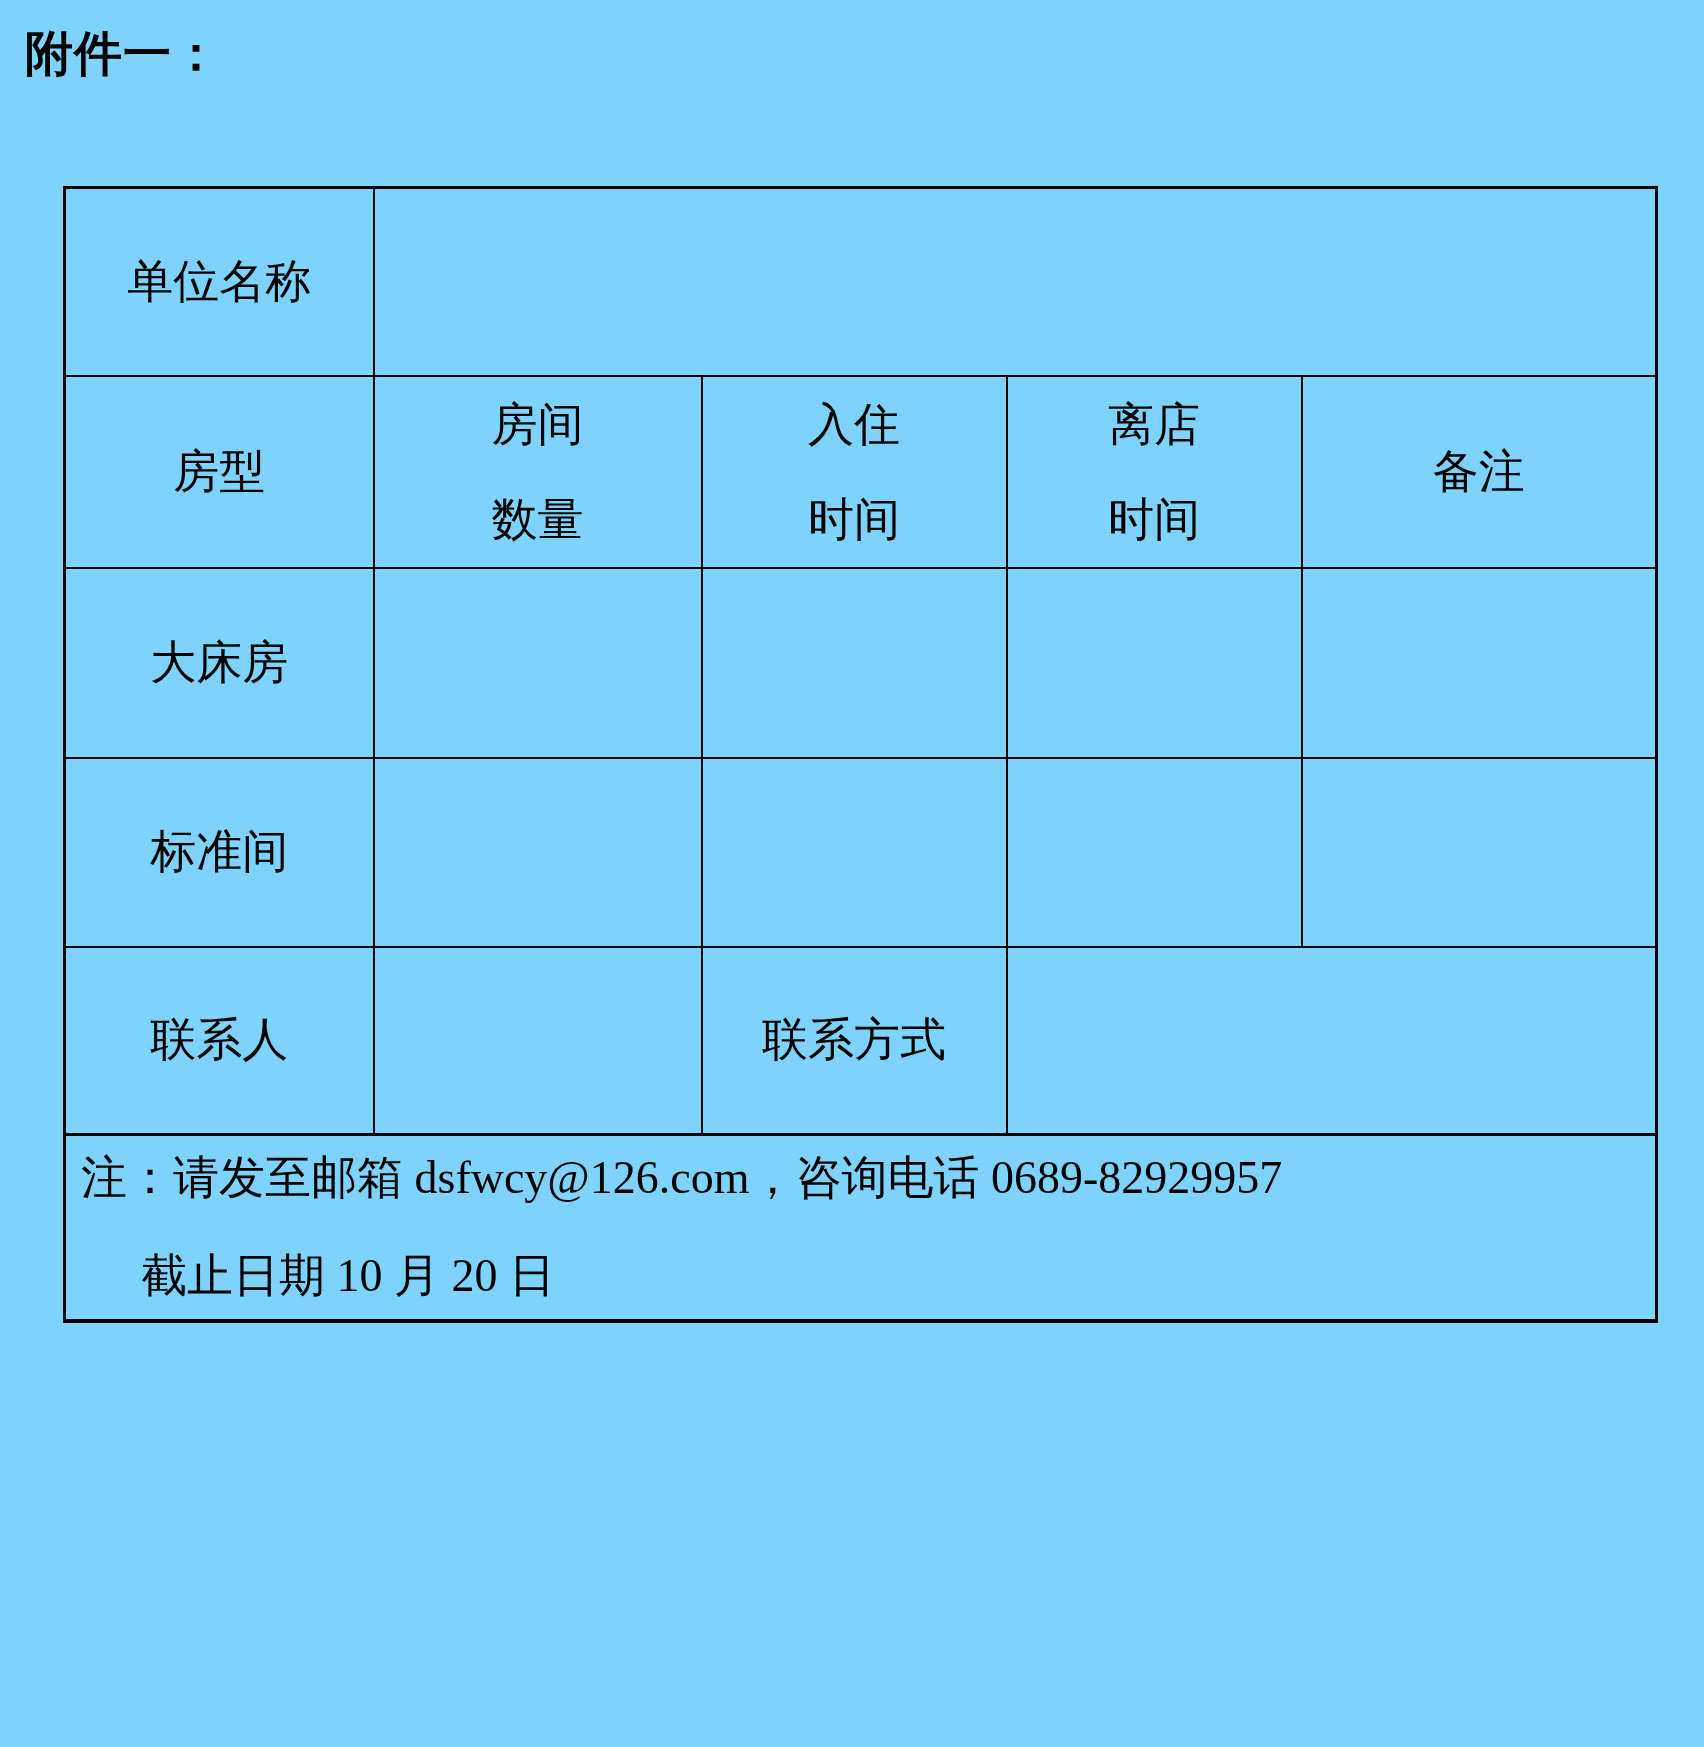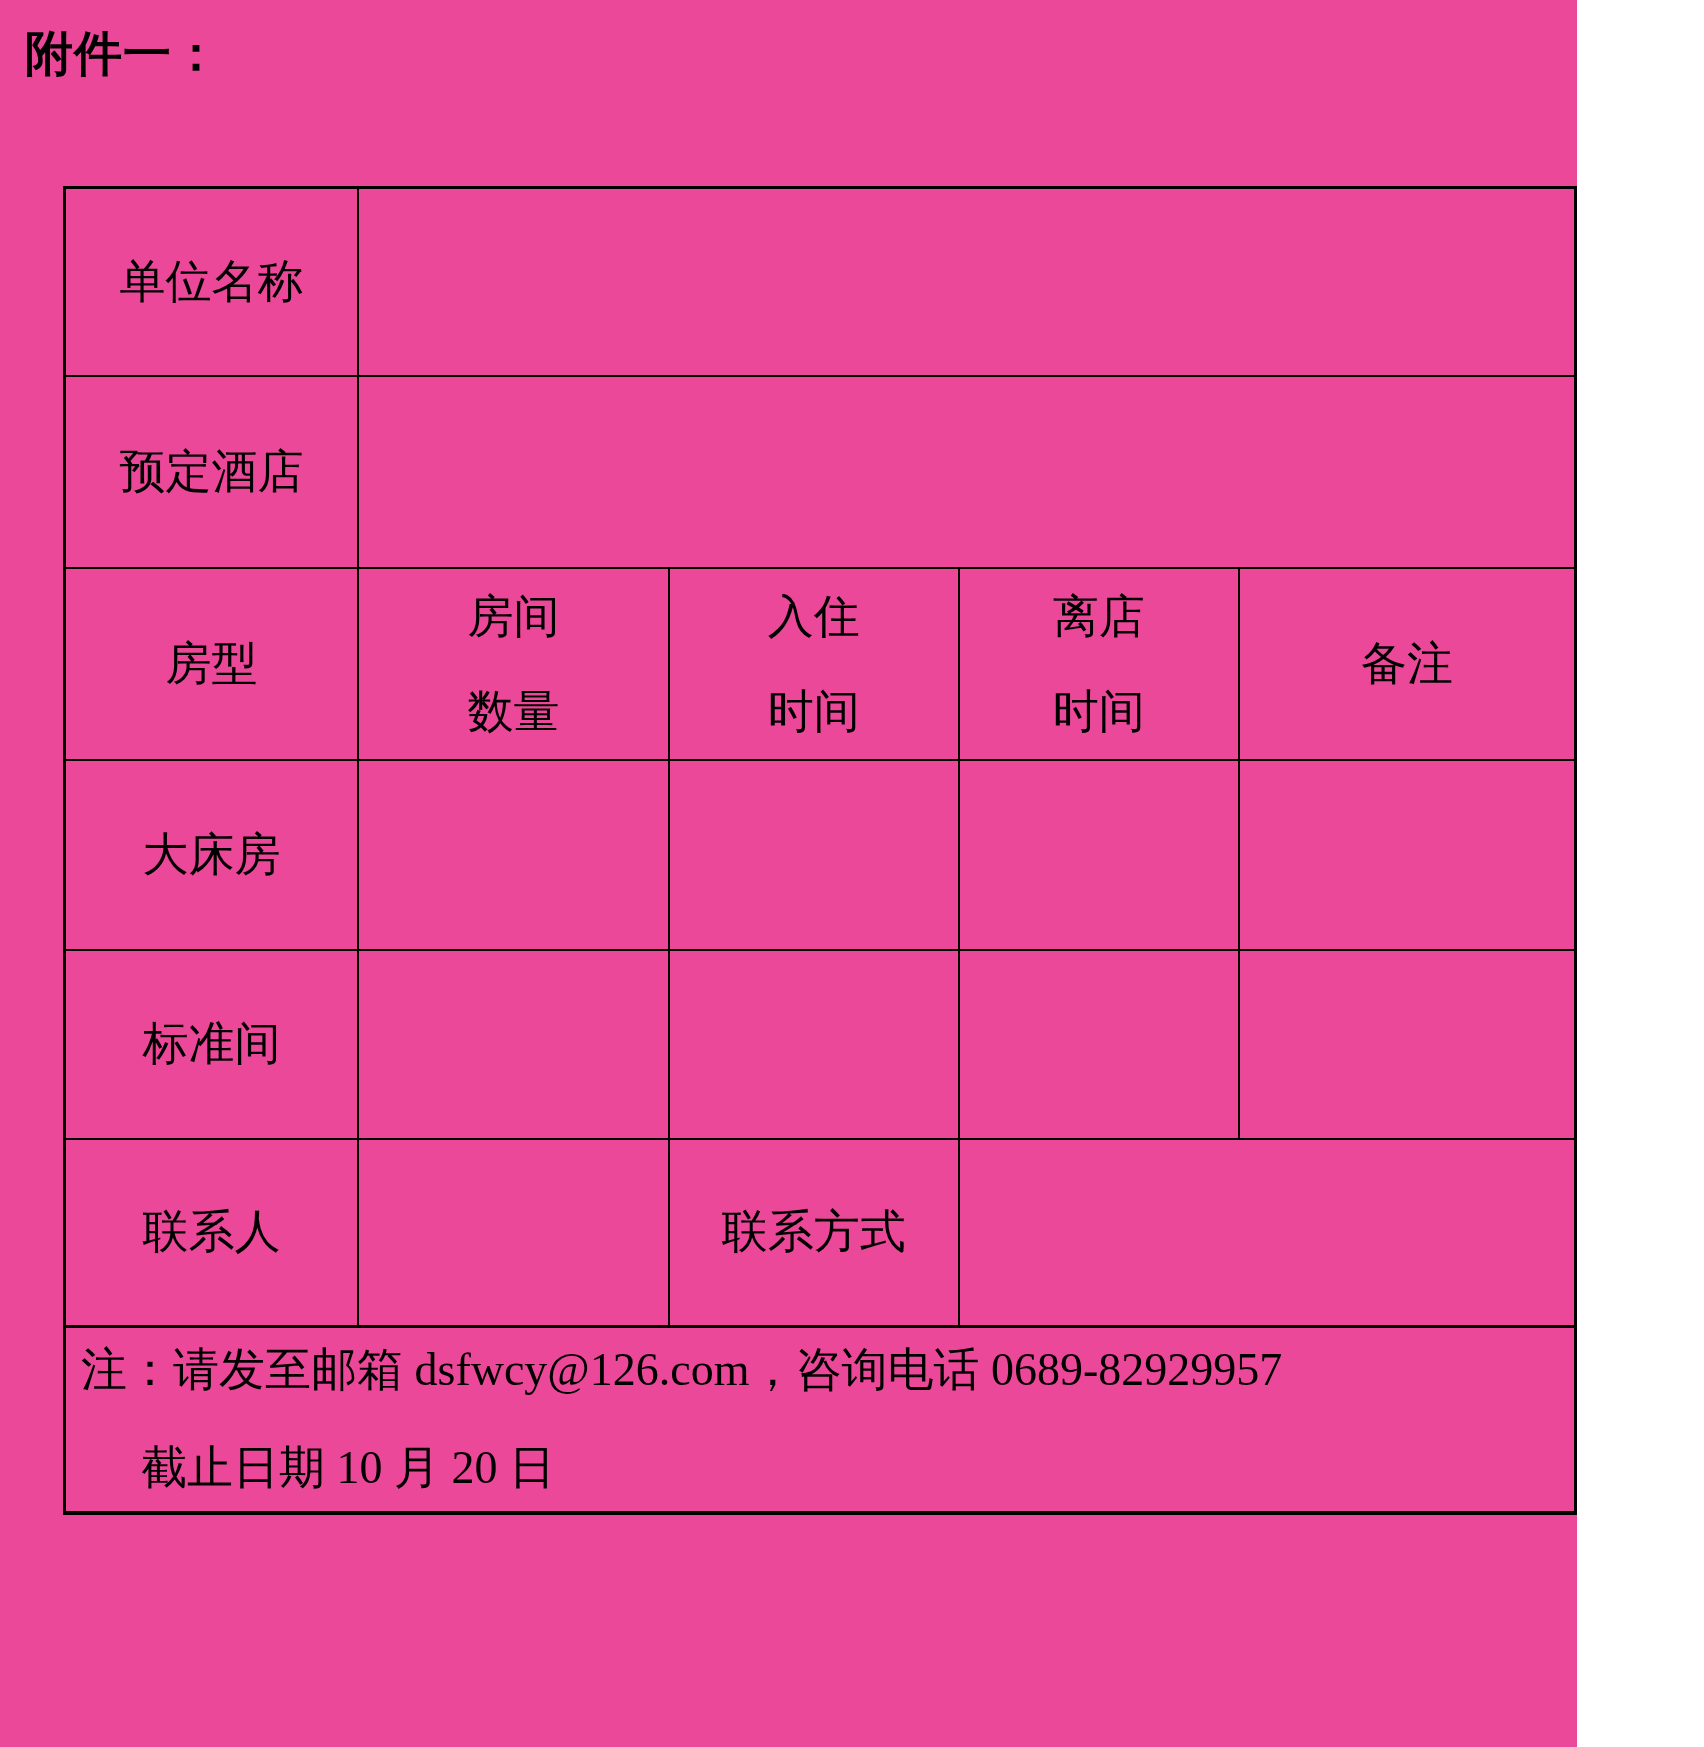--- a/index.html
+++ b/index.html
@@ -3,23 +3,23 @@
 <meta charset="utf-8">
 <style>
   html, body {
     margin: 0;
     padding: 0;
     background: #ffffff;
     color: #000000;
   }
   .page {
     position: relative;
-    width: 1577px;
+    width: 1704px;
     height: 1747px;
-    background: #ec4899;
+    background: #7dd3fc;
     font-family: "Liberation Serif", "DejaVu Serif", serif;
     overflow: hidden;
   }
   .heading {
     position: absolute;
     left: 25px;
     top: 26px;
     font-family: "Liberation Sans", "DejaVu Sans", sans-serif;
     font-weight: bold;
     font-size: 48px;
@@ -82,24 +82,20 @@
       <col style="width:355px">
     </colgroup>
 
     <tbody>
 
     <tr class="r-unit">
       <td>单位名称</td>
       <td colspan="4"></td>
     </tr>
 
-    <tr class="r-hotel">
-      <td>预定酒店</td>
-      <td colspan="4"></td>
-    </tr>
 
     <tr class="r-head">
       <td>房型</td>
       <td class="two-line">房间
 数量</td>
       <td class="two-line">入住
 时间</td>
       <td class="two-line">离店
 时间</td>
       <td>备注</td>

